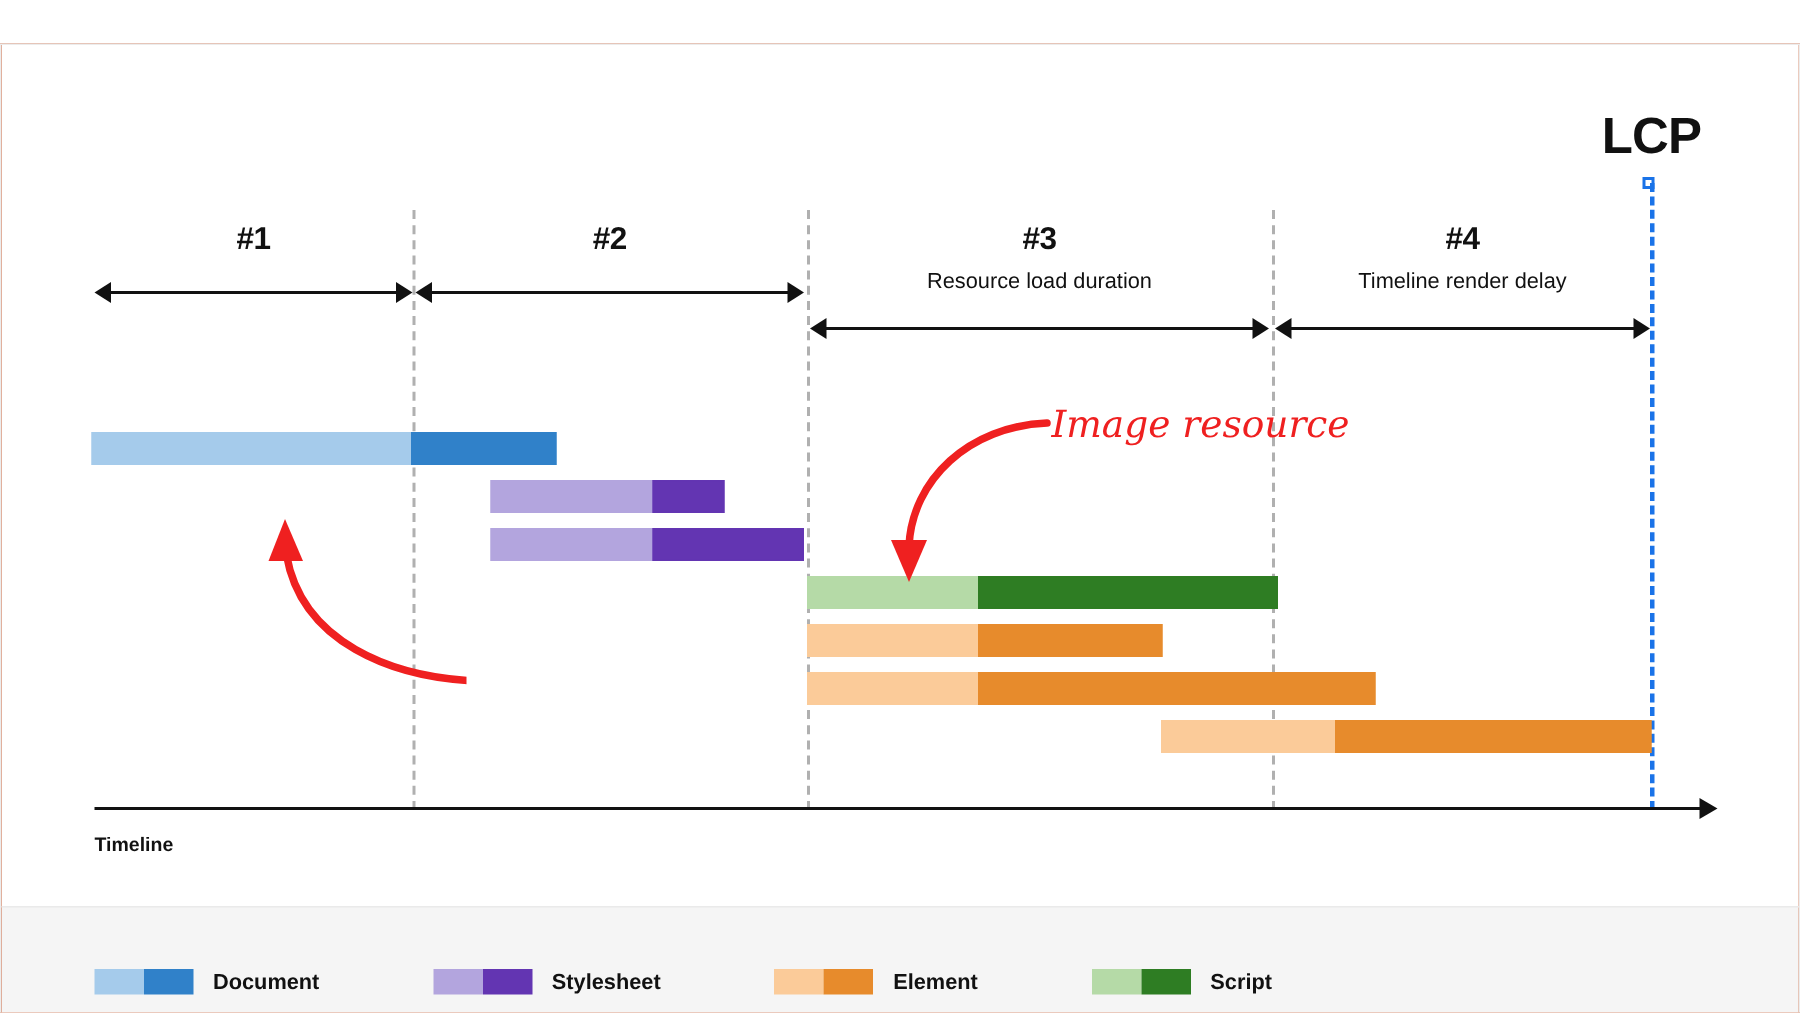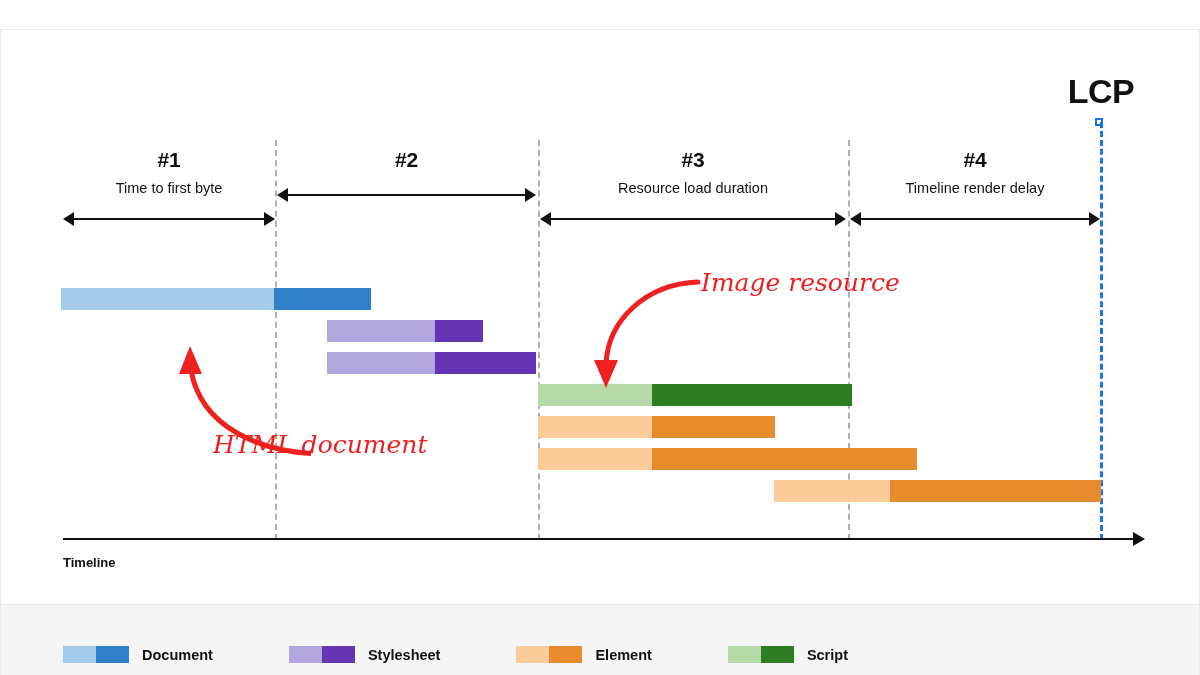--- a/index.html
+++ b/index.html
@@ -124,21 +124,20 @@
     <div id="lcp-label">LCP</div>
     <div id="lcp-square"></div>
     <div id="lcp-line"></div>
 
     <div class="divider" style="left:274px"></div>
     <div class="divider" style="left:537px"></div>
     <div class="divider" style="left:847px"></div>
 
     <div class="phase" style="left:62px;width:212px">
       <div class="phase-num">#1</div>
-      <div class="phase-name">Time to first byte</div>
       <div class="phase-arrow">
         <div class="head-l"></div>
         <div class="line"></div>
         <div class="head-r"></div>
       </div>
     </div>
 
     <div class="phase" style="left:276px;width:259px">
       <div class="phase-num">#2</div>
       <div class="phase-arrow">
@@ -196,21 +195,20 @@
         <div class="bar" style="left: 773px; top: 450px; width: 327px;">
           <div class="seg light" style="width: 116px; background: rgb(251, 203, 153); border: 1px solid rgb(251, 203, 153);"></div>
           <div class="seg dark" style="width: 211px; background: rgb(231, 139, 44); border: 1px solid rgb(231, 139, 44);"></div>
         </div>
       </div>
 
     <svg class="annot-arrow" style="left:110px;top:288px;" width="200" height="140" viewBox="0 0 200 140">
       <path d="M 208 136 C 150 134 90 110 80 52" fill="none" stroke="#ef2020" stroke-width="5" stroke-linecap="round"></path>
       <path d="M 79 28 L 91 56 L 68 56 Z" fill="#ef2020"></path>
     </svg>
-    <div class="annot" id="annot-html">HTML document</div>
 
     <svg class="annot-arrow" style="left:575px;top:230px;" width="160" height="130" viewBox="0 0 160 130">
       <path d="M 122 22 C 70 24 32 60 30 104" fill="none" stroke="#ef2020" stroke-width="5" stroke-linecap="round"></path>
       <path d="M 30 128 L 18 100 L 42 100 Z" fill="#ef2020"></path>
     </svg>
     <div class="annot" id="annot-image">Image resource</div>
 
     <div id="axis-line"></div>
     <div id="axis-head"></div>
     <div id="axis-label">Timeline</div>

